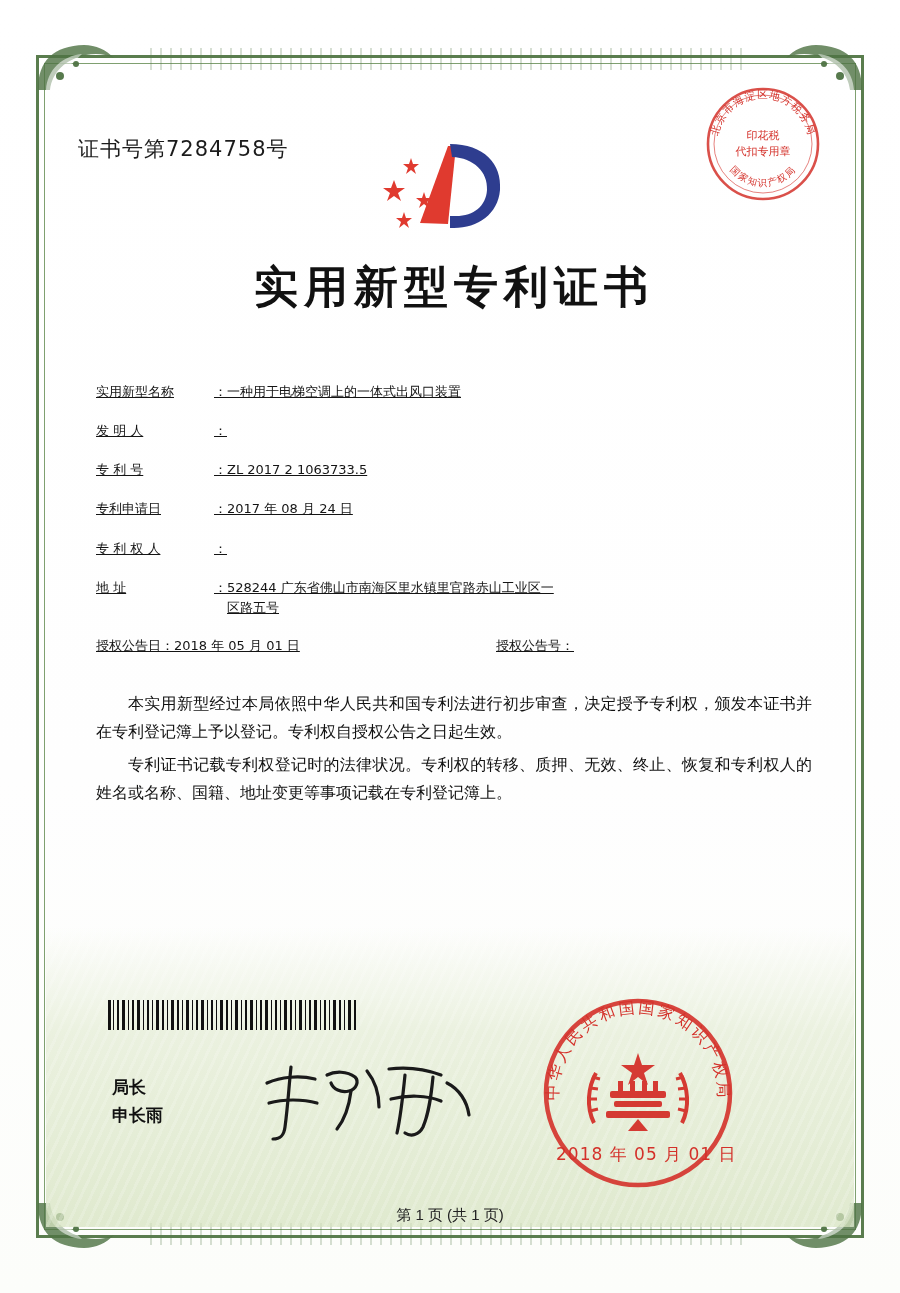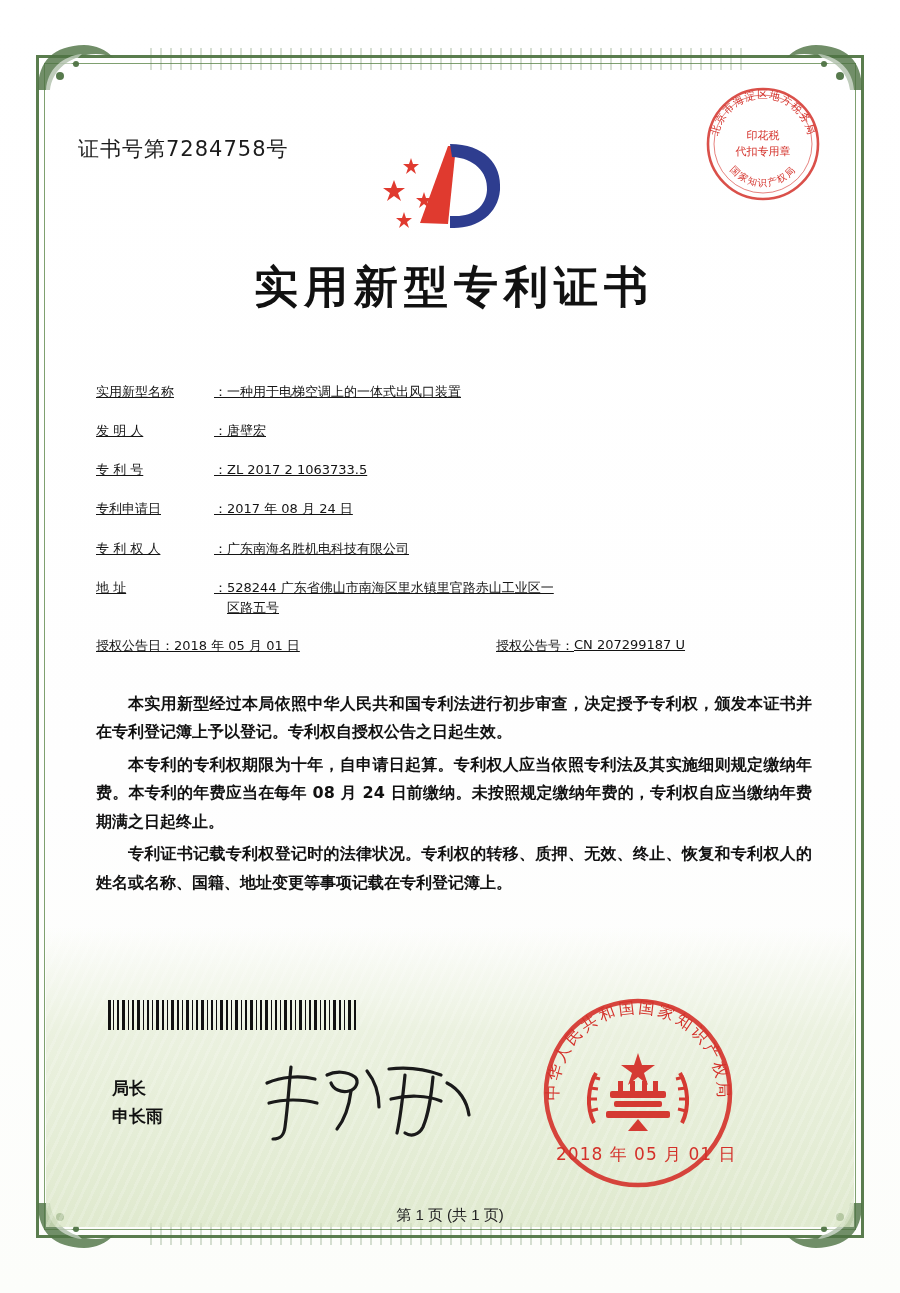--- a/index.html
+++ b/index.html
@@ -172,38 +172,37 @@
     top: 690px;
     font-size: 16px;
     line-height: 1.78;
     color: #111;
     text-align: justify;
     font-family: "DejaVu Sans", "Liberation Sans", sans-serif;
   }
   .body-text p {
     margin: 0 0 4px 0;
     text-indent: 32px;
-    font-weight: bold;
   }
   .barcode {
     position: absolute;
     left: 108px;
     top: 1000px;
     width: 250px;
     height: 30px;
   }
   .sig-block {
     position: absolute;
     left: 112px;
     top: 1075px;
     font-size: 17px;
     line-height: 1.65;
     font-weight: bold;
     color: #111;
-    font-family: Liberation Sans, sans-serif;
+    font-family: Liberation Mono, monospace;
   }
   .signature {
     position: absolute;
     left: 255px;
     top: 1055px;
     width: 230px;
     height: 92px;
   }
   .stamp-main {
     position: absolute;
@@ -318,68 +317,64 @@
 
       <div class="field-row">
         <span class="field-label">实用新型名称</span>
         <span class="field-colon">：</span>
         <span class="field-value">一种用于电梯空调上的一体式出风口装置</span>
       </div>
 
       <div class="field-row">
         <span class="field-label">发  明  人</span>
         <span class="field-colon">：</span>
-        <span class="field-value">唐壁宏</span>
       </div>
 
       <div class="field-row">
         <span class="field-label">专  利  号</span>
         <span class="field-colon">：</span>
         <span class="field-value">ZL 2017 2 1063733.5</span>
       </div>
 
       <div class="field-row">
         <span class="field-label">专利申请日</span>
         <span class="field-colon">：</span>
         <span class="field-value">2017 年 08 月 24 日</span>
       </div>
 
       <div class="field-row">
         <span class="field-label">专 利 权 人</span>
         <span class="field-colon">：</span>
-        <span class="field-value">广东南海名胜机电科技有限公司</span>
       </div>
 
       <div class="field-row">
         <span class="field-label">地      址</span>
         <span class="field-colon">：</span>
         <span class="field-value">
           <span>528244 广东省佛山市南海区里水镇里官路赤山工业区一</span>
           <span class="line2">区路五号</span>
         </span>
       </div>
 
       <div class="dual-row">
         <span class="dual-left">
           <span class="field-label">授权公告日</span>
           <span class="field-colon">：</span>
           <span class="field-value">2018 年 05 月 01 日</span>
         </span>
         <span class="dual-right">
           <span class="field-label">授权公告号</span>
           <span class="field-colon">：</span>
-          <span class="field-value">CN 207299187 U</span>
         </span>
       </div>
 
     </div>
 
     <div class="body-text">
       <p>本实用新型经过本局依照中华人民共和国专利法进行初步审查，决定授予专利权，颁发本证书并在专利登记簿上予以登记。专利权自授权公告之日起生效。</p>
-      <p>本专利的专利权期限为十年，自申请日起算。专利权人应当依照专利法及其实施细则规定缴纳年费。本专利的年费应当在每年 08 月 24 日前缴纳。未按照规定缴纳年费的，专利权自应当缴纳年费期满之日起终止。</p>
       <p>专利证书记载专利权登记时的法律状况。专利权的转移、质押、无效、终止、恢复和专利权人的姓名或名称、国籍、地址变更等事项记载在专利登记簿上。</p>
     </div>
 
     <div class="barcode">
       <svg viewBox="0 0 250 30" preserveAspectRatio="none" aria-hidden="true">
         <g fill="#111">
           <rect x="0" y="0" width="3" height="30"></rect>
             <rect x="5" y="0" width="1" height="30"></rect>
           <rect x="9" y="0" width="2" height="30"></rect>
             <rect x="14" y="0" width="3" height="30"></rect>

